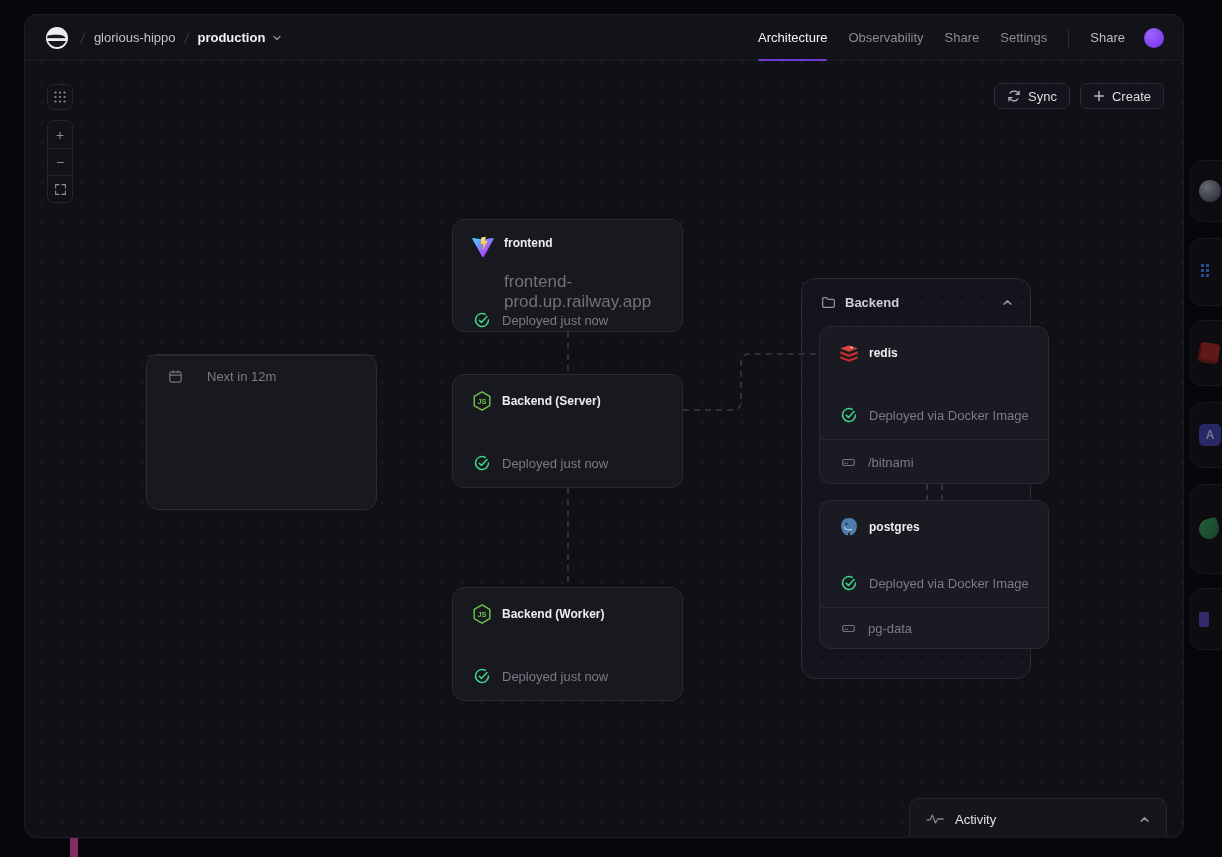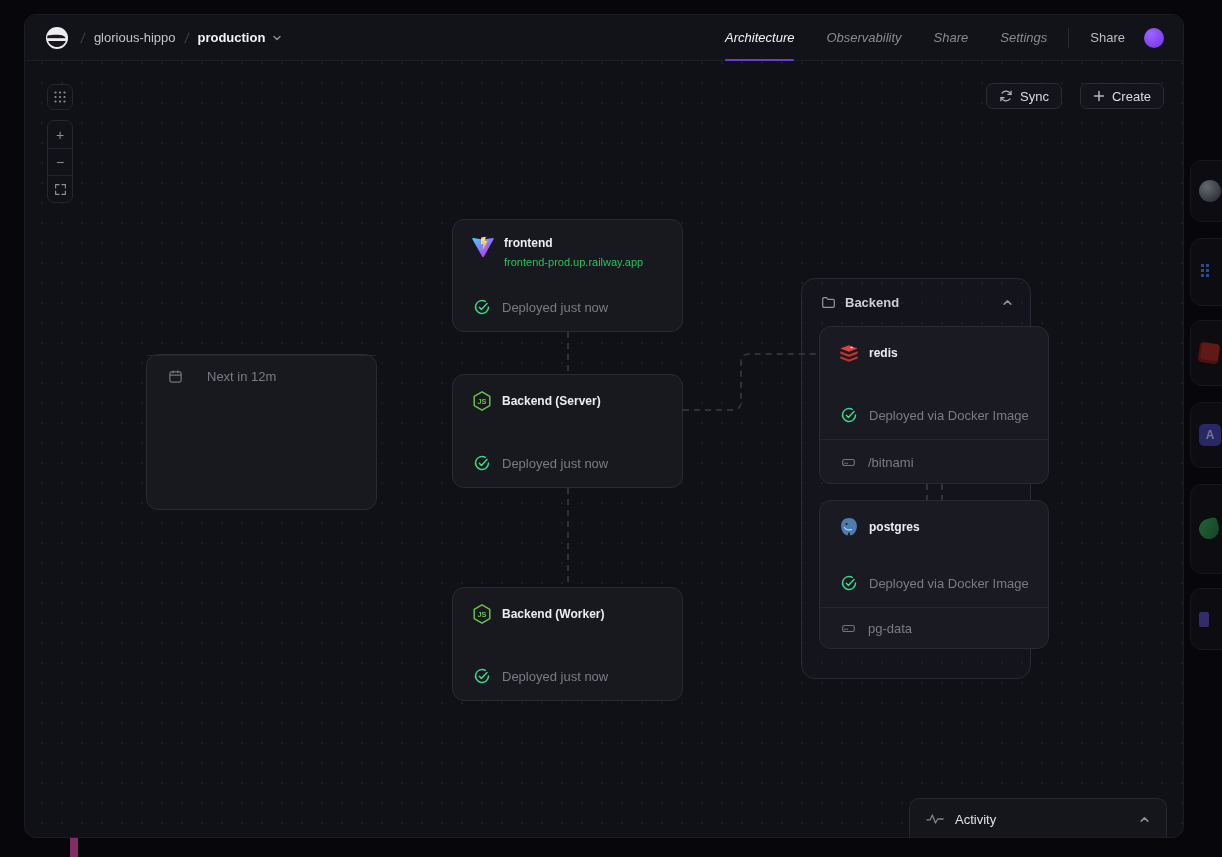--- a/index.html
+++ b/index.html
@@ -42,21 +42,21 @@
   
   .app-header {
     height:46px; display:flex; align-items:center;
     padding:0 19px 0 20px; background:#121219; border-bottom:1px solid #1d1d26;
   }
   .logo { width:24px; height:24px; display:flex; }
   .breadcrumb { display:flex; align-items:center; gap:9px; margin-left:12px; font-size:13px; }
   .crumb-sep { color:#3e3e49; font-size:14px; transform:skewX(-10deg); }
   .crumb-project { color:#c3c3cc; }
   .crumb-env { color:#f2f2f5; font-weight:700; display:flex; align-items:center; gap:7px; }
-  .tabs { margin-left:auto; display:flex; align-items:stretch; height:100%; gap:32px;font-style:italic; }
+  .tabs { margin-left:auto; display:flex; align-items:stretch; height:100%; gap:21px; }
   .tab { display:flex; align-items:center; color:#8a8a94; font-size:13px; position:relative; }
   .tab.active { color:#f5f5f7; }
   .tab.active::after { content:""; position:absolute; left:0; right:0; bottom:-1px;
     height:2px; background:#6d3bd0; border-radius:1px; }
   .header-divider { width:1px; height:20px; background:#2a2a34; margin:0 21px; align-self:center; }
   .share { color:#bcbcc5; font-size:13px; }
   .avatar { width:20px; height:20px; border-radius:50%; margin-left:19px;
     background:radial-gradient(circle at 35% 30%, #9b66ff, #7c3aed 78%); }
 
   
@@ -72,34 +72,34 @@
   .tool-btn { position:absolute; width:26px; height:26px; border:1px solid #26262f;
     border-radius:7px; display:flex; align-items:center; justify-content:center;
     background:rgba(18,18,25,.65); cursor:pointer; }
   .grid-btn { left:22px; top:23px; }
   .zoom-group { position:absolute; left:22px; top:59px; width:26px;
     border:1px solid #26262f; border-radius:7px; background:rgba(18,18,25,.65);
     display:flex; flex-direction:column; overflow:hidden; }
   .zoom-btn { height:27px; display:flex; align-items:center; justify-content:center;
     color:#8f8f9a; font-size:14px; cursor:pointer; }
   .zoom-btn + .zoom-btn { border-top:1px solid #222230; }
-  .top-actions { position:absolute; top:22px; right:19px; display:flex; gap:18px; }
+  .top-actions { position:absolute; top:22px; right:19px; display:flex; gap:10px; }
   .action-btn { height:26px; padding:0 12px; display:flex; align-items:center; gap:7px;
     border:1px solid #2c2c37; border-radius:7px; background:#14141c;
     color:#dcdce2; font-size:13px; cursor:pointer; white-space:nowrap; }
 
   
   .node-card { position:absolute; background:#18181f; border:1px solid #2a2a34;
     border-radius:12px; cursor:pointer; }
   .card-body { display:flex; flex-direction:column; justify-content:space-between;
     padding:15px 18px 16px; }
   .title-row { display:flex; align-items:flex-start; gap:9px; }
   .title-row.center { align-items:center; }
   .svc-name { color:#ededf1; font-size:12px; font-weight:700; line-height:1.35; }
-  .svc-domain { color:#22c55e; font-size:11px; margin-top:5px; cursor:pointer; }
+  .svc-domain { color:#737373; font-size:17px; margin-top:21px; cursor:pointer; }
   .status-row { display:flex; align-items:center; gap:12px; color:#7b7b86;
     font-size:13px; padding-left:3px; }
   .card-footer { border-top:1px solid #26262f; display:flex; align-items:center;
     gap:12px; padding-left:21px; color:#7b7b86; font-size:13px; }
 
   .card-frontend { left:427px; top:158px; width:231px; height:113px; }
   .card-frontend .card-body { height:111px; }
   .card-cron { left:121px; top:293px; width:231px; height:156px; }
   .card-cron .card-body { height:112px; }
   .card-cron .card-footer { height:42px;gap:24px; }

